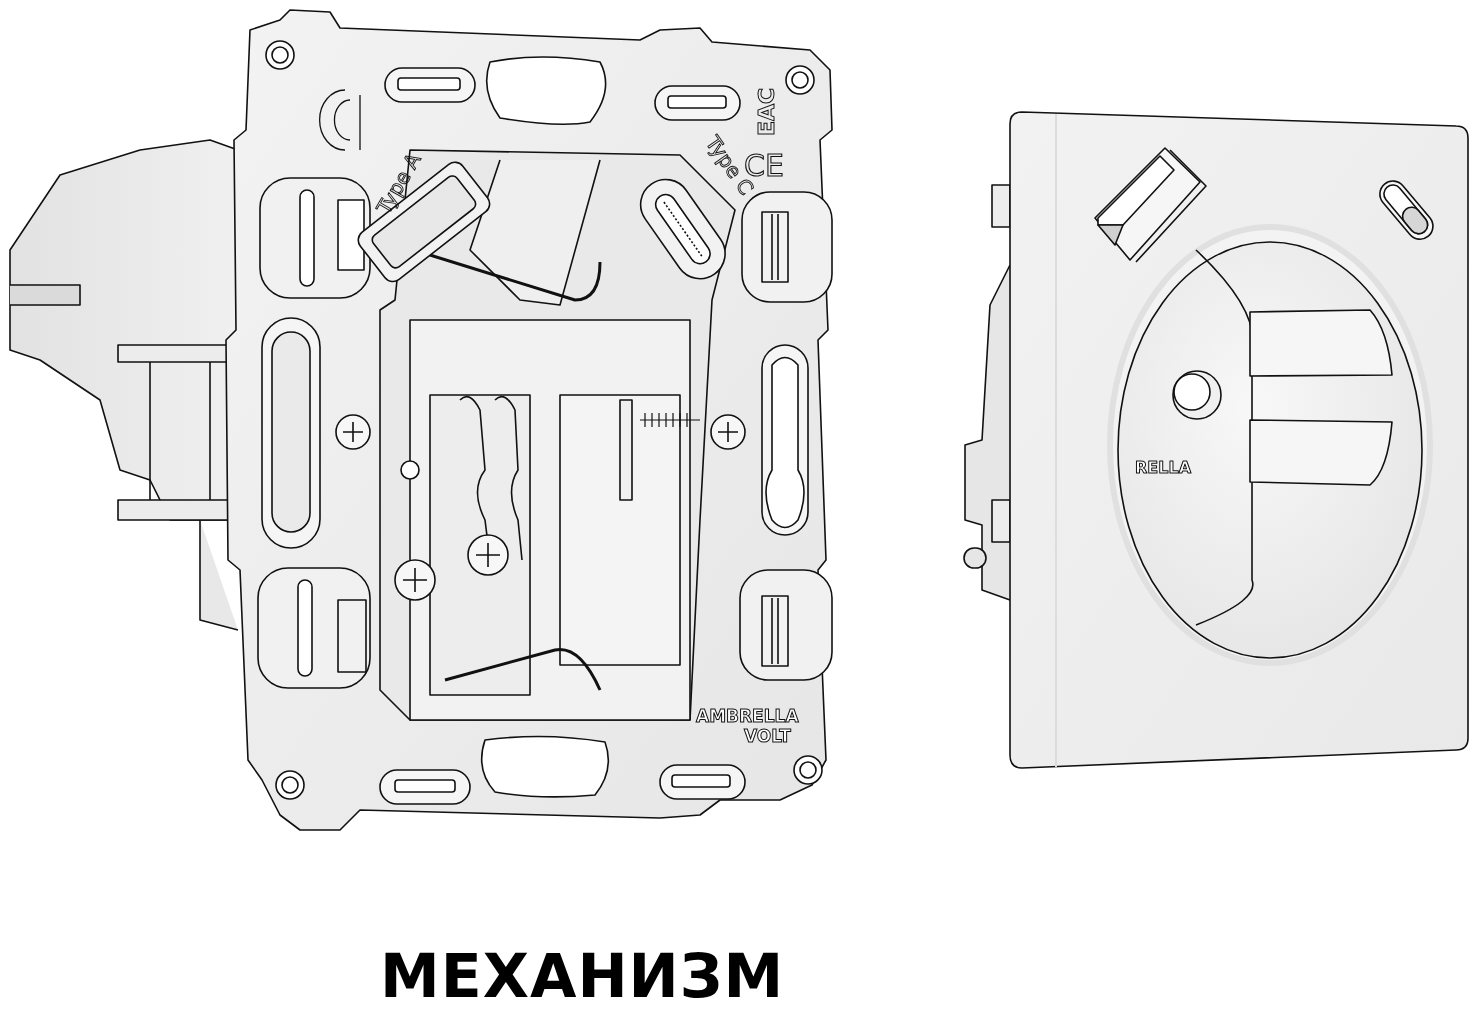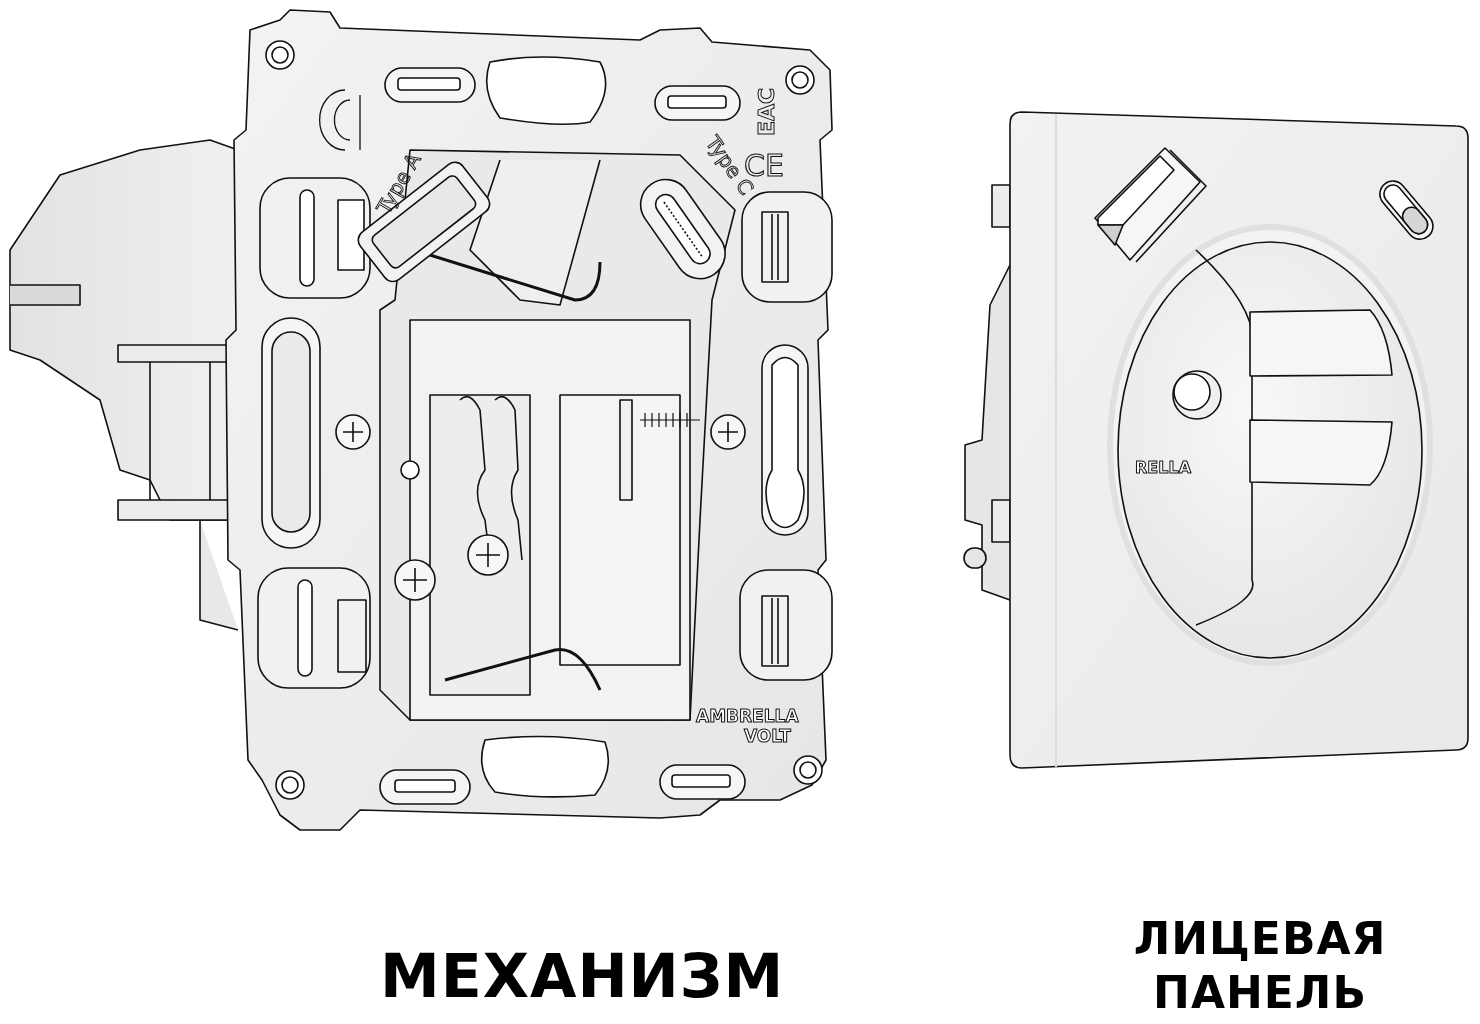--- a/index.html
+++ b/index.html
@@ -184,17 +184,13 @@
         <path d="M290 320 L432 322 Q428 370 410 385 L290 382 Z" fill="#f6f6f6"></path>
 
         <circle cx="237" cy="295" r="24" fill="#f0f0f0"></circle>
         <circle cx="232" cy="292" r="18" fill="#fff"></circle>
       </g>
       <text x="175" y="373" font-size="16" font-weight="bold" fill="#fff" stroke="#111" stroke-width="1">RELLA</text>
     </g>
   </svg>
 
   <div class="caption cap-mech">МЕХАНИЗМ</div>
-  <div class="caption cap-panel">
-    <div>ЛИЦЕВАЯ</div>
-    <div>ПАНЕЛЬ</div>
-  </div>
 </div>
 
 </body></html>

